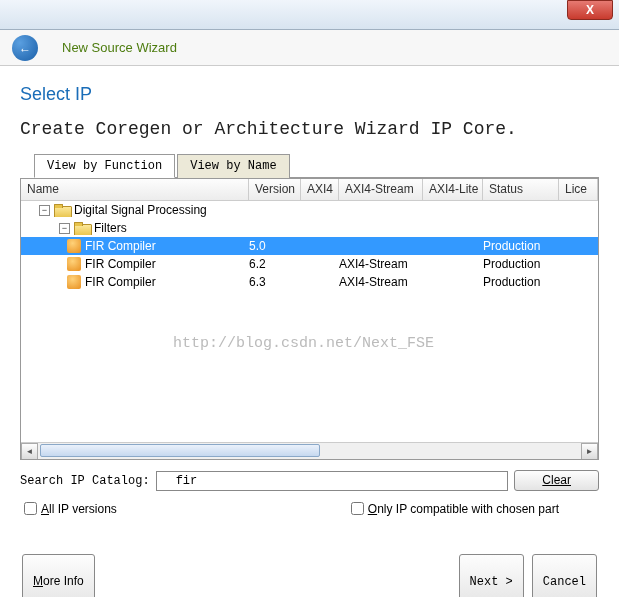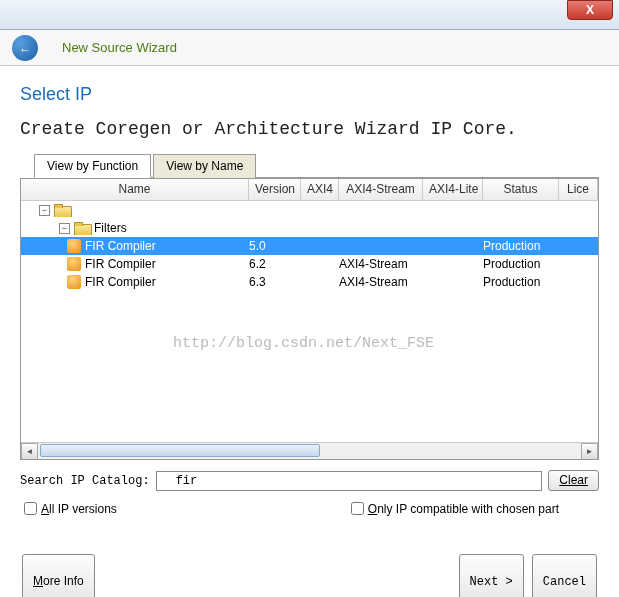--- a/index.html
+++ b/index.html
@@ -10,26 +10,26 @@
     
     .header-row { height: 36px; display: flex; align-items: center; padding-left: 12px; border-bottom: 1px solid #ccc; background: #f7f7f7; }
     .back-btn { width: 26px; height: 26px; border-radius: 50%; background: radial-gradient(circle at 30% 30%, #5a9fe0, #1a5fa8); display: flex; align-items: center; justify-content: center; color: #fff; font-size: 14px; margin-right: 24px; }
     .header-title { font-size: 13px; color: #4d7c0f; }
     
     .content { padding: 18px 20px 10px 20px; }
     .select-ip { color: #1a6db8; font-size: 18px; font-weight: normal; margin-bottom: 14px; }
     .subtitle { font-family: "Courier New", monospace; font-size: 18px; color: #222; margin-bottom: 14px; }
     
     .tab-row { display: flex; border-bottom: 1px solid #999; margin-left: 14px; }
-    .tab { padding: 4px 12px; border: 1px solid #999; border-bottom: none; background: #ece9d8; font-family: Liberation Sans, sans-serif; margin-right: 2px; position: relative; top: 1px; }
+    .tab { padding: 4px 12px; border: 1px solid #999; border-bottom: none; background: #ece9d8; font-family: Liberation Mono, monospace; margin-right: 2px; position: relative; top: 1px; }
     .tab.active { background: #fff; border-bottom: 1px solid #fff; }
     
     .tree-panel { border: 1px solid #999; background: #fff; height: 282px; position: relative; overflow: hidden; }
     .col-headers { display: flex; height: 22px; background: linear-gradient(to bottom, #fdfdfd, #ececec); border-bottom: 1px solid #ccc; }
-    .col-h { border-right: 1px solid #ccc; padding: 3px 6px; font-size: 12px; color: #333; white-space: nowrap; overflow: hidden; text-align: center; }
+    .col-h { border-right: 1px solid #ccc; padding: 3px 6px; font-size: 12px; color: #333; white-space: nowrap; overflow: hidden; }
     .col-name { width: 228px; }
     .col-version { width: 52px; }
     .col-axi4 { width: 38px; }
     .col-axi4s { width: 84px; }
     .col-axi4l { width: 60px; }
     .col-status { width: 76px; }
     .col-lic { flex: 1; }
     
     .tree-body { position: relative; height: 240px; }
     .tree-row { display: flex; height: 18px; align-items: center; font-size: 12px; }
@@ -55,21 +55,21 @@
     .watermark { position: absolute; top: 134px; left: 0; right: 12px; text-align: center; color: #bbb; font-family: "Courier New", monospace; font-size: 15px; pointer-events: none; }
     
     .hscroll { position: absolute; bottom: 0; left: 0; right: 0; height: 17px; background: #f0f0f0; border-top: 1px solid #ccc; display: flex; align-items: center; }
     .scroll-btn { width: 17px; height: 17px; background: linear-gradient(to bottom, #fdfdfd, #dcdcdc); border: 1px solid #aaa; display: flex; align-items: center; justify-content: center; font-size: 8px; color: #555; }
     .scroll-track { flex: 1; height: 17px; position: relative; }
     .scroll-thumb { position: absolute; left: 2px; top: 1px; width: 280px; height: 13px; background: linear-gradient(to bottom, #eaf1fb, #c6d8ef); border: 1px solid #8aa8c8; border-radius: 2px; }
     
     .search-row { display: flex; align-items: center; margin-top: 10px; gap: 6px; }
     .search-label { font-family: "Courier New", monospace; }
     .search-input { flex: 1; border: 1px solid #888; padding: 2px 19px; font-family: "Courier New", monospace; background: #fff; height: 20px; }
-    .clear-btn { padding: 2px 10px; border: 1px solid #888; background: linear-gradient(to bottom, #fdfdfd, #e4e4e4); font-family: "Courier New", monospace; border-radius: 3px; }
+    .clear-btn { padding: 2px 27px; border: 1px solid #888; background: linear-gradient(to bottom, #fdfdfd, #e4e4e4); font-family: "Courier New", monospace; border-radius: 3px; }
     
     .check-row { display: flex; margin-top: 8px; }
     .check-item { display: flex; align-items: center; font-family: "Courier New", monospace; }
     .check-item input { margin-right: 4px; }
     .check-right { margin-left: auto; margin-right: 40px; }
     .underline-char { text-decoration: underline; }
     
     .button-row { display: flex; margin-top: 36px; padding: 0 2px; }
     .btn { padding: 19px 10px; border: 1px solid #888; background: linear-gradient(to bottom, #fdfdfd, #e4e4e4); font-family: "Courier New", monospace; border-radius: 3px; }
     .btn-right-group { margin-left: auto; display: flex; gap: 8px; }
@@ -108,20 +108,21 @@
       <div class="col-h col-axi4l">AXI4-Lite</div>
       <div class="col-h col-status">Status</div>
       <div class="col-h col-lic">Lice</div>
     </div>
 
     <div class="tree-body">
       <div class="tree-row">
         <div class="tree-cell cell-name indent-0">
           <span class="expander">−</span>
           <span class="folder-icon"></span>
+          <span>Digital Signal Processing</span>
         </div>
       </div>
       <div class="tree-row">
         <div class="tree-cell cell-name indent-1">
           <span class="expander">−</span>
           <span class="folder-icon"></span>
           <span>Filters</span>
         </div>
       </div>
 

